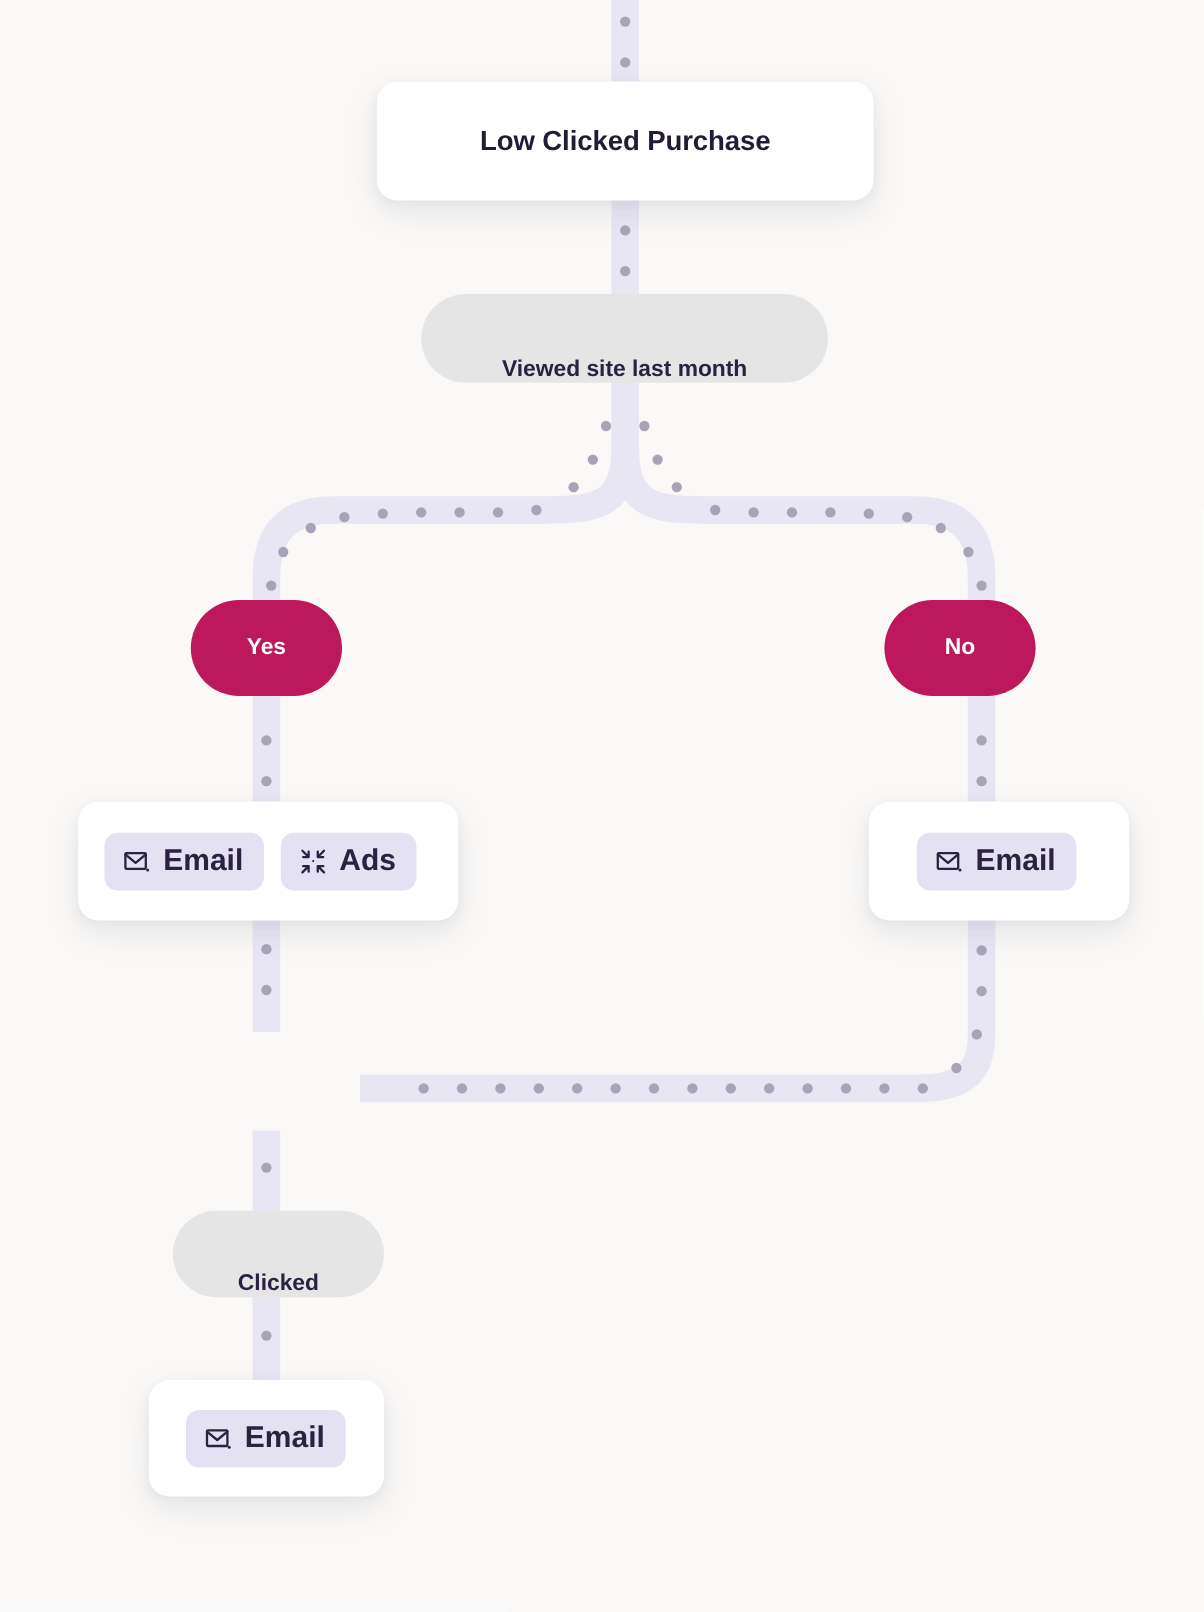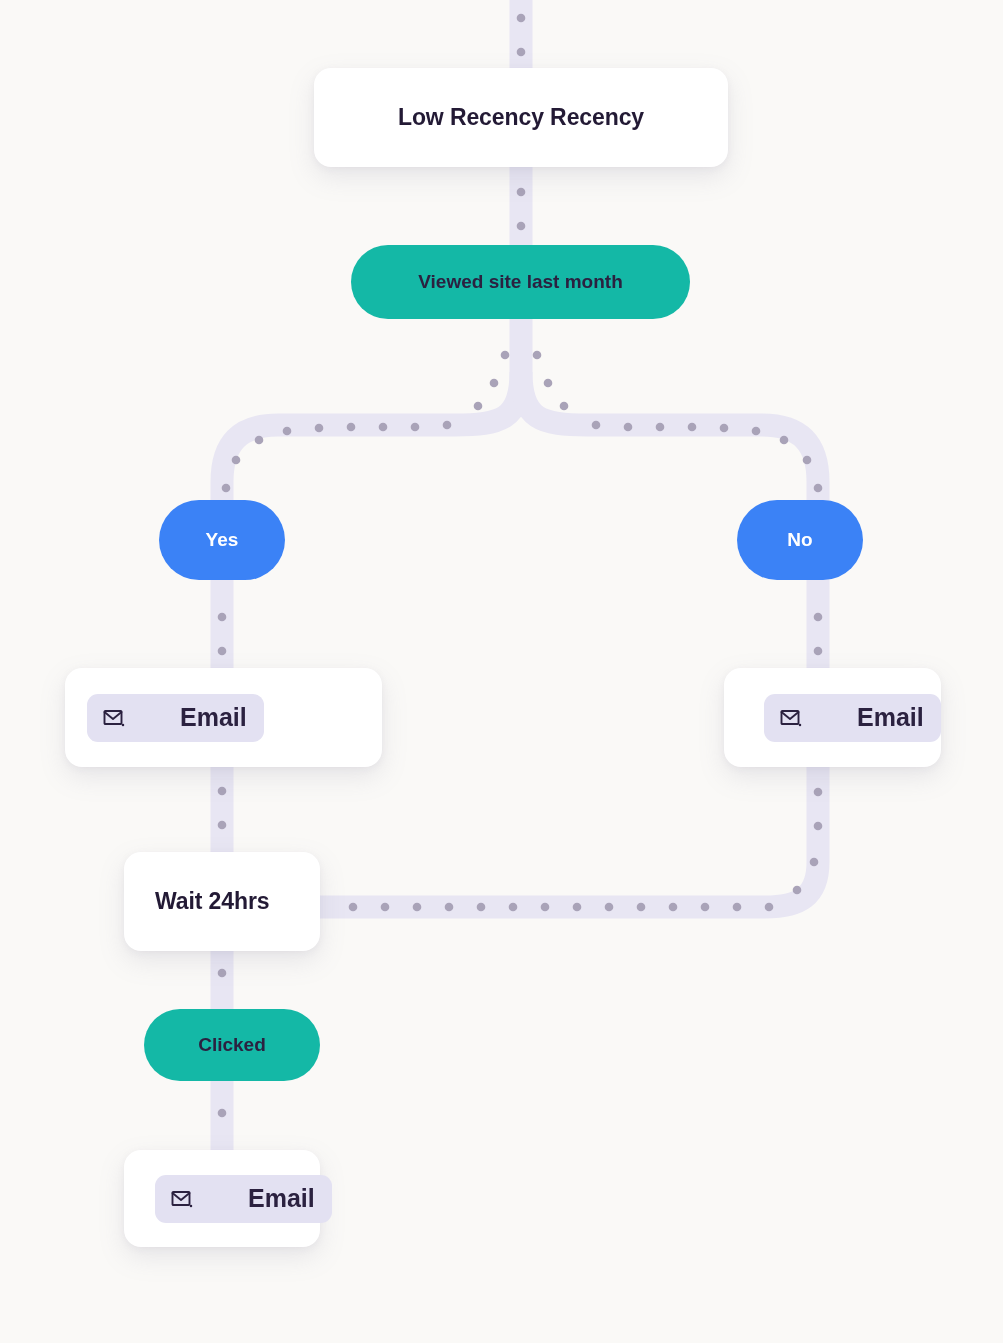--- a/index.html
+++ b/index.html
@@ -48,34 +48,35 @@
   .card-title {
     font-size: 23px;
     font-weight: bold;
     color: #231a35;
     letter-spacing: -0.1px;
     white-space: nowrap;
   }
 
   
   .pill-lav {
-    background: #14b8a6;
+    background: #e5e5e5;
     border-radius: 999px;
     justify-content: center;
+    align-items: flex-end;
   }
   .pill-lav-label {
     font-size: 19px;
     font-weight: bold;
     color: #2b2140;
     white-space: nowrap;
   }
 
   
   .pill-green {
-    background: #3b82f6;
+    background: #be185d;
     border-radius: 999px;
     justify-content: center;
   }
   .pill-green-label {
     font-size: 19px;
     font-weight: bold;
     color: #ffffff;
     white-space: nowrap;
   }
 
@@ -88,21 +89,20 @@
     gap: 9px;
     padding: 11px 17px 11px 14px;
     box-sizing: border-box;
   }
   .chip-label {
     font-size: 25px;
     font-weight: bold;
     color: #2b2140;
     line-height: 1;
     white-space: nowrap;
-    margin-left: 44px;
   }
   .chip-icon {
     display: inline-flex;
     align-items: center;
     justify-content: center;
     width: 26px;
     height: 26px;
     flex: 0 0 auto;
   }
   .chip-row {
@@ -213,21 +213,21 @@
       <circle cx="513" cy="907" r="4.3"></circle>
       <circle cx="481" cy="907" r="4.3"></circle>
       <circle cx="449" cy="907" r="4.3"></circle>
       <circle cx="417" cy="907" r="4.3"></circle>
       <circle cx="385" cy="907" r="4.3"></circle>
       <circle cx="353" cy="907" r="4.3"></circle>
     </g>
   </svg>
 
   <div class="node card" style="left:314px; top:68px; width:414px; height:99px; justify-content:center;">
-    <span class="card-title">Low Recency Recency</span>
+    <span class="card-title">Low Clicked Purchase</span>
   </div>
 
   <div class="node pill-lav" style="left:351px; top:245px; width:339px; height:74px;">
     <span class="pill-lav-label">Viewed site last month</span>
   </div>
 
   <div class="node pill-green" style="left:159px; top:500px; width:126px; height:80px;">
     <span class="pill-green-label">Yes</span>
   </div>
 
@@ -239,42 +239,51 @@
     <div class="chip-row">
       <div class="chip">
         <span class="chip-icon">
           <svg width="24" height="24" viewBox="0 0 24 24" fill="none" stroke="#2b2140" stroke-width="1.9" stroke-linecap="round" stroke-linejoin="round">
             <rect x="2.5" y="5" width="17" height="13" rx="0.8"></rect>
             <path d="M2.5 6 L11 13 L19.5 6"></path>
             <circle cx="21" cy="19" r="1.25" fill="#2b2140" stroke="none"></circle>
           </svg>
         </span>
         <span class="chip-label">Email</span>
+      </div>
+      <div class="chip">
+        <span class="chip-icon">
+          <svg width="24" height="24" viewBox="0 0 24 24" fill="none" stroke="#2b2140" stroke-width="1.9" stroke-linecap="round" stroke-linejoin="round">
+            <path d="M3 3 L8.2 8.2 M8.2 3.6 L8.2 8.2 L3.6 8.2"></path>
+            <path d="M21 3 L15.8 8.2 M15.8 3.6 L15.8 8.2 L20.4 8.2"></path>
+            <path d="M3 21 L8.2 15.8 M3.6 15.8 L8.2 15.8 L8.2 20.4"></path>
+            <path d="M21 21 L15.8 15.8 M20.4 15.8 L15.8 15.8 L15.8 20.4"></path>
+            <circle cx="12" cy="11.6" r="0.9" fill="#2b2140" stroke="none"></circle>
+          </svg>
+        </span>
+        <span class="chip-label">Ads</span>
       </div>
     </div>
   </div>
 
   <div class="node card" style="left:724px; top:668px; width:217px; height:99px;">
     <div class="chip-row" style="padding-left:40px;">
       <div class="chip">
         <span class="chip-icon">
           <svg width="24" height="24" viewBox="0 0 24 24" fill="none" stroke="#2b2140" stroke-width="1.9" stroke-linecap="round" stroke-linejoin="round">
             <rect x="2.5" y="5" width="17" height="13" rx="0.8"></rect>
             <path d="M2.5 6 L11 13 L19.5 6"></path>
             <circle cx="21" cy="19" r="1.25" fill="#2b2140" stroke="none"></circle>
           </svg>
         </span>
         <span class="chip-label">Email</span>
       </div>
     </div>
   </div>
 
-  <div class="node card" style="left:124px; top:852px; width:196px; height:99px; padding-left:31px;">
-    <span class="card-title">Wait 24hrs</span>
-  </div>
 
   <div class="node pill-lav" style="left:144px; top:1009px; width:176px; height:72px;">
     <span class="pill-lav-label">Clicked</span>
   </div>
 
   <div class="node card" style="left:124px; top:1150px; width:196px; height:97px;">
     <div class="chip-row" style="padding-left:31px;">
       <div class="chip">
         <span class="chip-icon">
           <svg width="24" height="24" viewBox="0 0 24 24" fill="none" stroke="#2b2140" stroke-width="1.9" stroke-linecap="round" stroke-linejoin="round">

